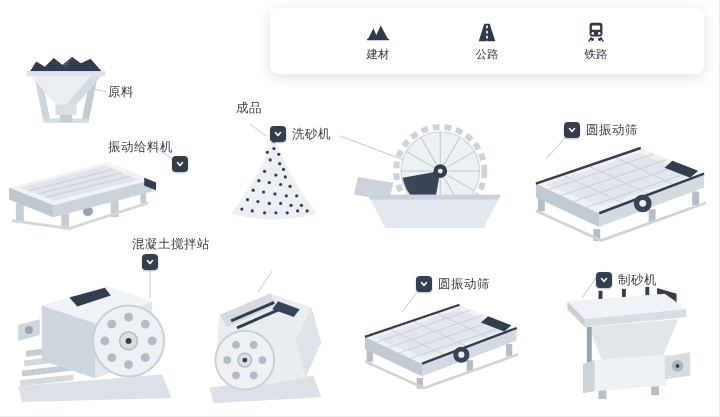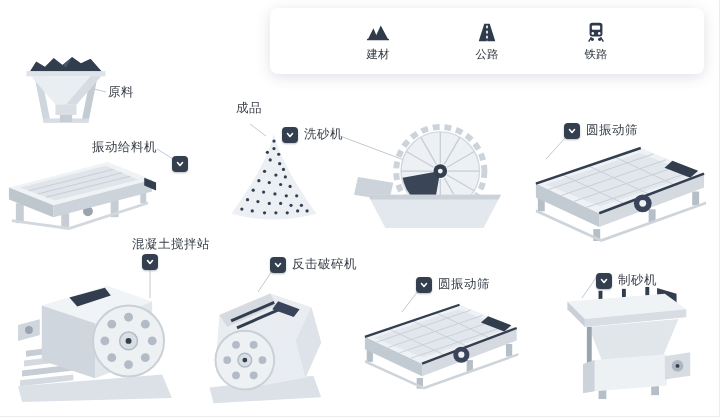--- a/index.html
+++ b/index.html
@@ -5,21 +5,21 @@
   * { margin:0; padding:0; box-sizing:border-box; }
   html,body { background:#ffffff; }
   body { font-family:"DejaVu Sans","Liberation Sans",sans-serif; }
   .stage {
     position:relative; width:720px; height:417px; background:#ffffff;
     overflow:hidden; border-right:1px solid #ececec; border-bottom:1px solid #ececec;
   }
   .machine { position:absolute; display:block; }
   .connectors { position:absolute; left:0; top:0; pointer-events:none; }
   .tag {
-    position:absolute; display:flex; align-items:center; gap:6px;
+    position:absolute; display:flex; gap:6px;
     font-size:12.5px; color:#373d46; white-space:nowrap; letter-spacing:.5px;
   }
   .badge {
     width:16px; height:16px; border-radius:4px; background:#333e4f;
     display:inline-flex; align-items:center; justify-content:center;
     box-shadow:0 1px 2px rgba(20,30,50,.3); cursor:pointer; flex:0 0 auto;
   }
   .badge-abs { position:absolute; }
   .legend {
     position:absolute; left:270px; top:8px; width:434px; height:66px;
@@ -273,34 +273,34 @@
     <polygon points="118,12 138,18 138,28 118,22" fill="#323d4e"></polygon>
     <polygon points="26,26 126,18 148,34 44,44" fill="#f0f3f6"></polygon>
     <polygon points="44,44 148,34 148,42 44,52" fill="#d7dde3"></polygon>
     <polygon points="26,26 44,44 44,52 26,34" fill="#c9d0d8"></polygon>
   </svg>
 
   <div class="tag" style="left:108px;top:84px">
     <span>原料</span>
   </div>
 
-  <div class="tag" style="left:92px;top:139px">
+  <div class="tag" style="left:108px;top:139px">
     <span>振动给料机</span>
   </div>
   <span class="badge badge-abs" style="left:172px;top:156px">
     <svg width="10" height="10" viewBox="0 0 10 10">
         <polyline points="2.5,3.5 5,6.5 7.5,3.5" fill="none" stroke="#ffffff" stroke-width="1.6" stroke-linecap="round" stroke-linejoin="round"></polyline>
       </svg>
   </span>
 
   <div class="tag" style="left:236px;top:100px">
     <span>成品</span>
   </div>
 
-  <div class="tag" style="left:282px;top:126px">
+  <div class="tag" style="left:270px;top:126px">
     <span class="badge">
       <svg width="10" height="10" viewBox="0 0 10 10">
           <polyline points="2.5,3.5 5,6.5 7.5,3.5" fill="none" stroke="#ffffff" stroke-width="1.6" stroke-linecap="round" stroke-linejoin="round"></polyline>
         </svg>
     </span>
     <span>洗砂机</span>
   </div>
 
   <div class="tag" style="left:564px;top:122px">
     <span class="badge">
@@ -313,28 +313,20 @@
 
   <div class="tag" style="left:132px;top:236px">
     <span>混凝土搅拌站</span>
   </div>
   <span class="badge badge-abs" style="left:142px;top:254px">
     <svg width="10" height="10" viewBox="0 0 10 10">
         <polyline points="2.5,3.5 5,6.5 7.5,3.5" fill="none" stroke="#ffffff" stroke-width="1.6" stroke-linecap="round" stroke-linejoin="round"></polyline>
       </svg>
   </span>
 
-  <div class="tag" style="left:270px;top:256px">
-    <span class="badge">
-      <svg width="10" height="10" viewBox="0 0 10 10">
-          <polyline points="2.5,3.5 5,6.5 7.5,3.5" fill="none" stroke="#ffffff" stroke-width="1.6" stroke-linecap="round" stroke-linejoin="round"></polyline>
-        </svg>
-    </span>
-    <span>反击破碎机</span>
-  </div>
 
   <div class="tag" style="left:416px;top:276px">
     <span class="badge">
       <svg width="10" height="10" viewBox="0 0 10 10">
           <polyline points="2.5,3.5 5,6.5 7.5,3.5" fill="none" stroke="#ffffff" stroke-width="1.6" stroke-linecap="round" stroke-linejoin="round"></polyline>
         </svg>
     </span>
     <span>圆振动筛</span>
   </div>
 

